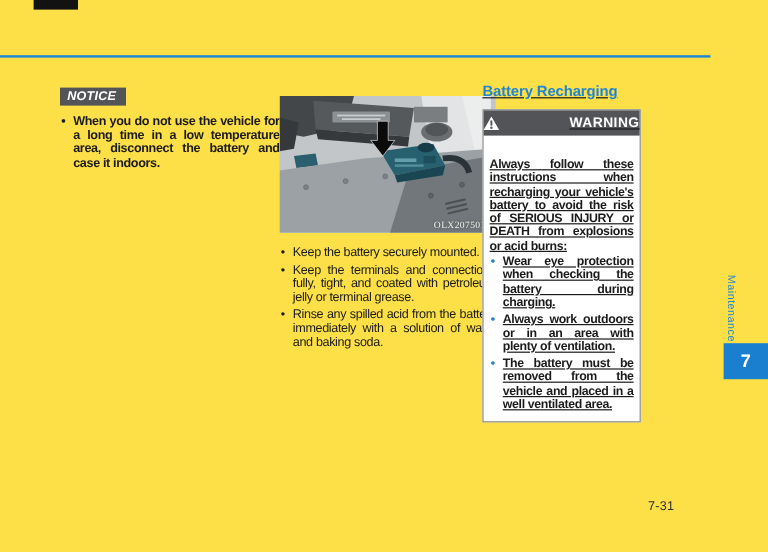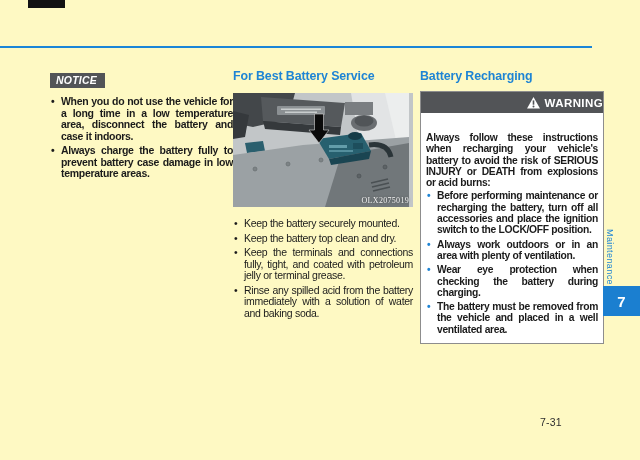--- a/index.html
+++ b/index.html
@@ -3,30 +3,30 @@
 <meta charset="utf-8">
 <style>
   :root{
     --blue:#1e84d4;
     --dkgray:#525457;
     --text:#1b1b1b;
   }
   *{box-sizing:border-box;}
   html,body{margin:0;padding:0;background:#fff;}
   .page{
-    position:relative;width:640px;height:460px;background:#fef9c3;overflow:hidden;
+    position:relative;width:640px;height:460px;background:#fde047;overflow:hidden;
     font-family:"Liberation Sans", sans-serif;color:var(--text);
   }
   .corner-mark{position:absolute;left:28px;top:0;width:37px;height:8px;background:#121212;}
   .top-rule{position:absolute;left:0;top:46px;width:592px;height:2px;background:#1a86d8;}
 
   .col{position:absolute;top:70px;}
   .col1{left:50px;width:183px;}
   .col2{left:233px;width:180px;}
-  .col3{left:420px;width:184px;}
+  .col3{left:402px;width:132px;text-decoration:underline;}
 
   .section-heading{
     color:var(--blue);font-size:12.4px;font-weight:bold;letter-spacing:-0.1px;line-height:13px;
   }
 
   .notice-label{
     display:inline-block;background:var(--dkgray);color:#fff;
     font-style:italic;font-weight:bold;font-size:10.5px;line-height:12px;
     padding:1px 8px 2px 6px;letter-spacing:0.2px;
   }
@@ -46,21 +46,21 @@
   .photo-wrap svg{display:block;}
   .photo-caption{
     position:absolute;right:4px;bottom:2px;color:#f2f3f3;font-size:8px;letter-spacing:0.3px;
     text-shadow:0 0 2px rgba(60,60,60,.8);
   }
   .col2 ul.bullets{margin-top:11px;}
 
   .warning-box{margin-top:8px;border:1px solid #8d8d8d;background:#fff;}
   .warning-header{
     height:21px;background:var(--dkgray);color:#fff;
-    display:flex;align-items:center;justify-content:flex-end;gap:5px;
+    display:flex;align-items:center;justify-content:space-between;gap:5px;
     font-weight:bold;font-size:11.5px;letter-spacing:0.4px;
   }
   .warning-body{padding:6px 5px 8px 5px;}
   .warning-body p{
     margin:13px 0 2px 0;font-weight:bold;font-size:10.3px;line-height:11.3px;
     letter-spacing:-0.3px;text-align:justify;hyphens:auto;-webkit-hyphens:auto;
   }
   .warning-body ul.bullets li{
     font-weight:bold;font-size:10.3px;line-height:11.3px;letter-spacing:-0.3px;
   }
@@ -85,26 +85,24 @@
 
 <div class="page">
 
   <div class="corner-mark"></div>
   <div class="top-rule"></div>
 
   <div class="col col1">
     <span class="notice-label">NOTICE</span>
     <ul class="bullets bold-list">
       <li>When you do not use the vehicle for a long time in a low temperature area, disconnect the battery and case it indoors.</li>
-      <li>Always charge the battery fully to prevent battery case damage in low temperature areas.</li>
     </ul>
   </div>
 
   <div class="col col2">
-    <div class="section-heading">For Best Battery Service</div>
 
     <div class="photo-wrap">
       <svg width="176" height="114" viewBox="0 0 176 114" aria-hidden="true">
         <rect x="0" y="0" width="176" height="114" fill="#c2c6c8"></rect>
         <polygon points="118,0 176,0 176,58 126,48" fill="#e2e4e5"></polygon>
         <polygon points="152,0 176,0 176,102" fill="#eceeee"></polygon>
 
         <polygon points="0,0 62,0 55,26 20,34 0,30" fill="#43474a"></polygon>
         <polygon points="0,18 16,22 12,44 0,46" fill="#35393c"></polygon>
 
@@ -139,44 +137,42 @@
         <rect x="96" y="57" width="24" height="2" fill="#5d97a5" opacity="0.85"></rect>
         <rect x="120" y="50" width="10" height="6" fill="#1d4e5c"></rect>
 
         <polygon points="86,50 76,37 81.5,37 81.5,21 90.5,21 90.5,37 96,37" fill="#0b0b0b" stroke="#d8d8d8" stroke-width="0.6"></polygon>
       </svg>
       <div class="photo-caption">OLX2075019</div>
     </div>
 
     <ul class="bullets">
       <li>Keep the battery securely mounted.</li>
-      <li>Keep the battery top clean and dry.</li>
       <li>Keep the terminals and connections fully, tight, and coated with petroleum jelly or terminal grease.</li>
       <li>Rinse any spilled acid from the battery immediately with a solution of water and baking soda.</li>
     </ul>
   </div>
 
   <div class="col col3">
     <div class="section-heading">Battery Recharging</div>
 
     <div class="warning-box">
       <div class="warning-header">
         <svg width="13" height="12" viewBox="0 0 13 12" aria-hidden="true">
           <path d="M6.5 0 L13 11.4 H0 Z" fill="#ffffff"></path>
           <rect x="5.7" y="3.4" width="1.6" height="4.3" fill="#525457"></rect>
           <circle cx="6.5" cy="9.5" r="1" fill="#525457"></circle>
         </svg>
         <span>WARNING</span>
       </div>
       <div class="warning-body">
         <p>Always follow these instructions when recharging your vehicle's battery to avoid the risk of SERIOUS INJURY or DEATH from explosions or acid burns:</p>
         <ul class="bullets">
-          <li>Before performing maintenance or recharging the battery, turn off all accessories and place the ignition switch to the LOCK/OFF position.</li>
+          <li>Wear eye protection when checking the battery during charging.</li>
           <li>Always work outdoors or in an area with plenty of ventilation.</li>
-          <li>Wear eye protection when checking the battery during charging.</li>
           <li>The battery must be removed from the vehicle and placed in a well ventilated area.</li>
         </ul>
       </div>
     </div>
   </div>
 
   <div class="side-label">Maintenance</div>
   <div class="chapter-tab">7</div>
 
   <div class="page-number">7-31</div>

